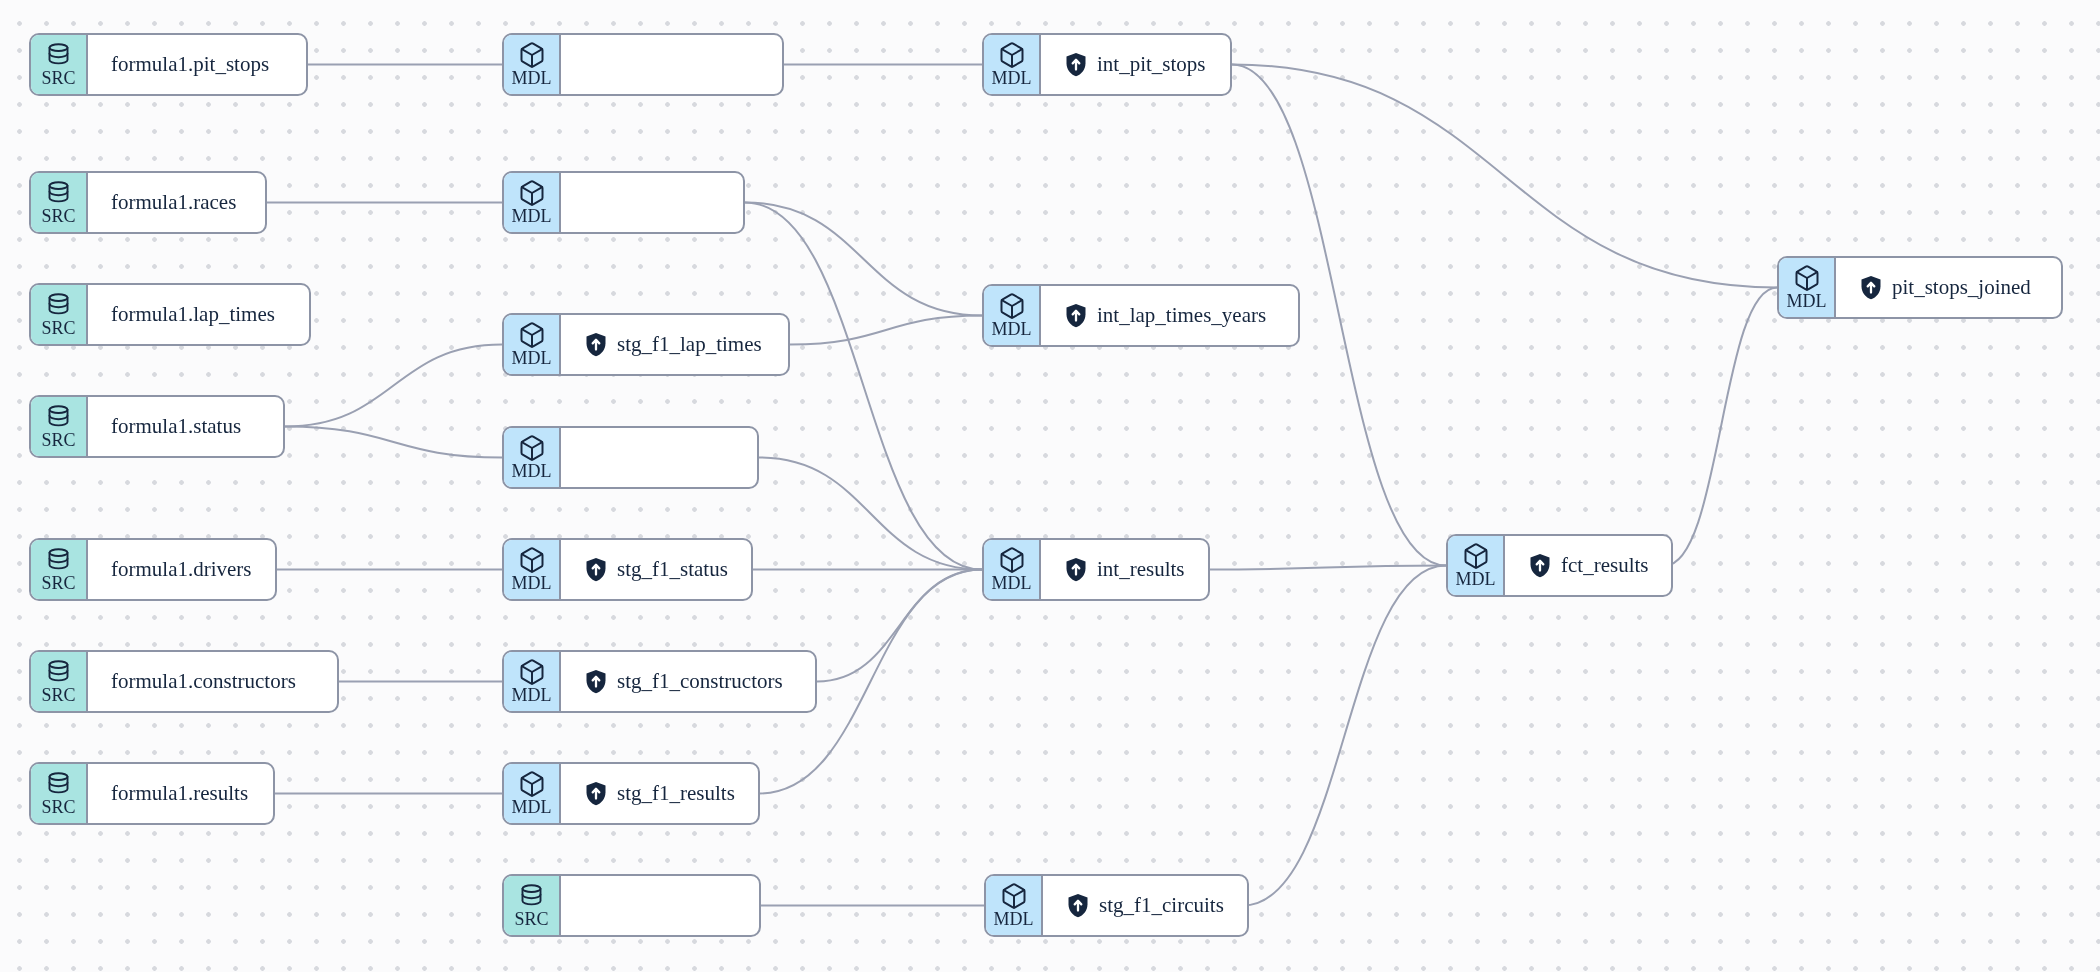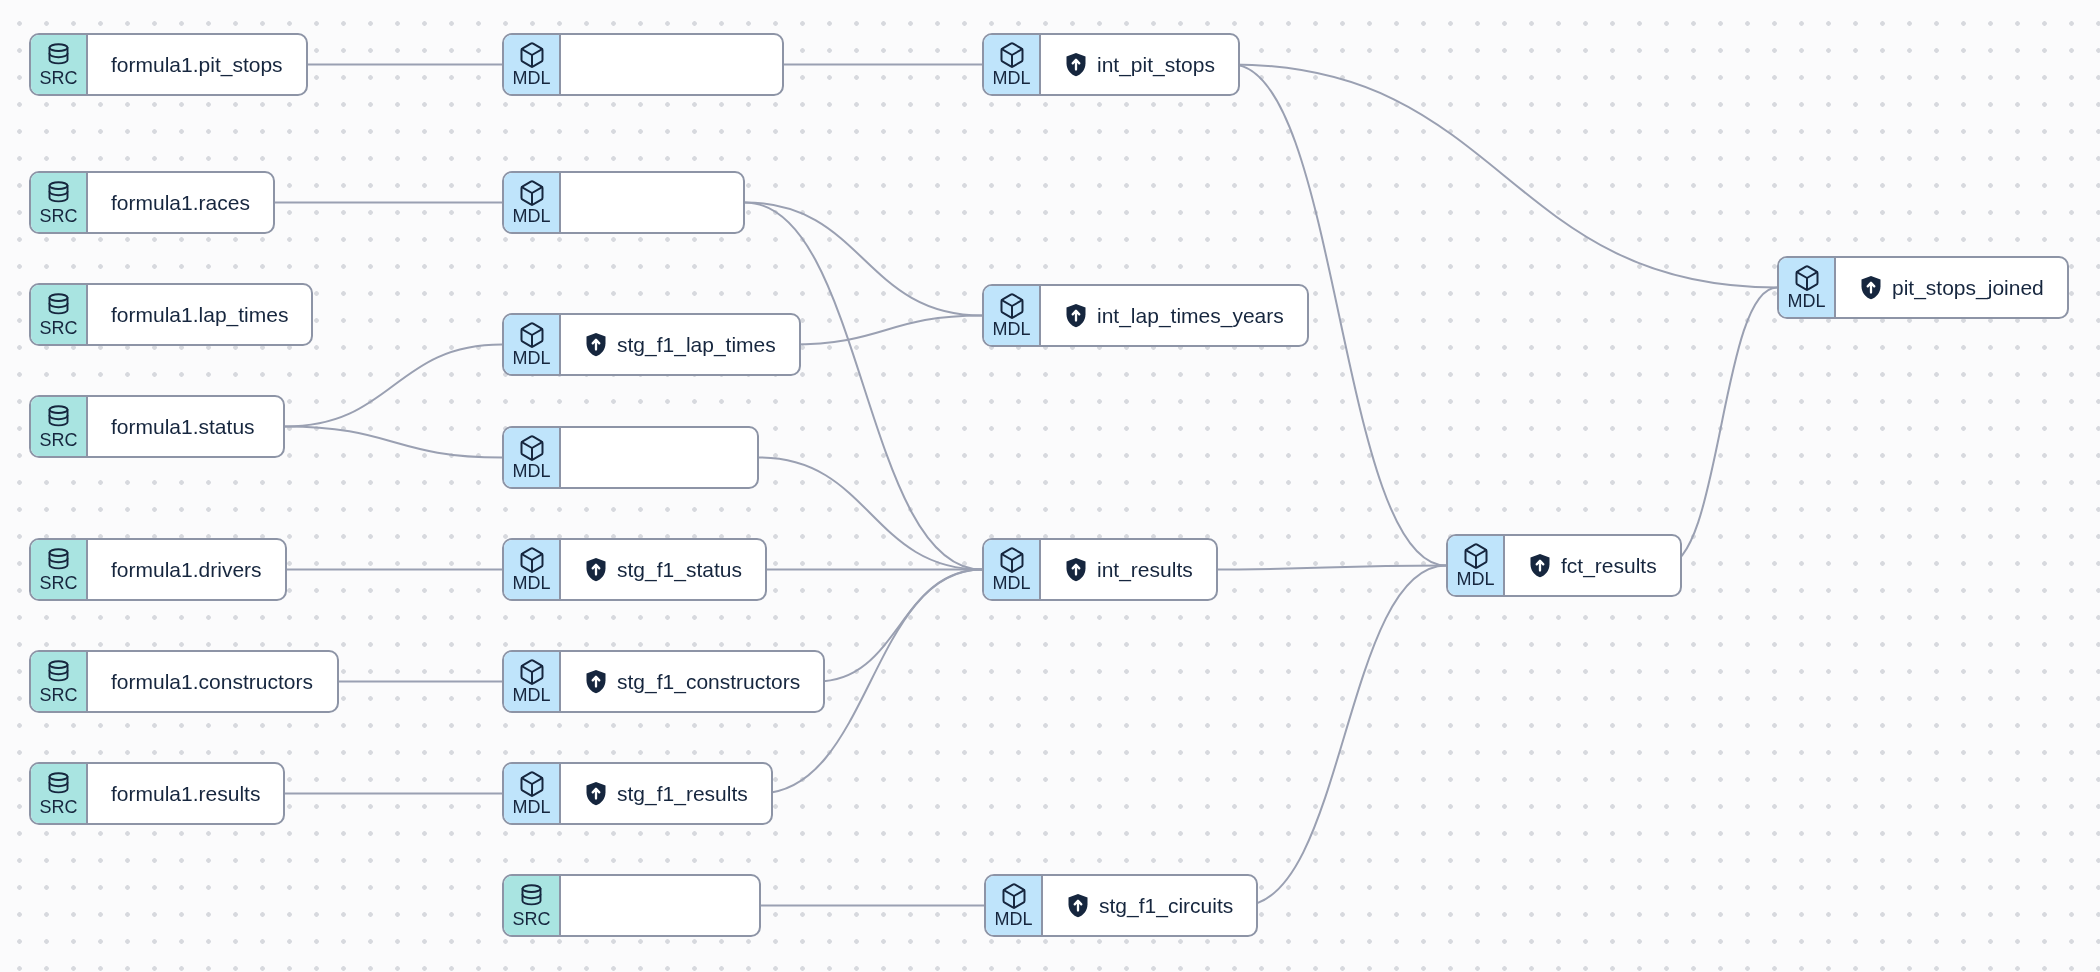--- a/index.html
+++ b/index.html
@@ -35,20 +35,21 @@
     z-index: 2;
     display: flex;
     align-items: stretch;
     height: 63px;
     width: max-content;
     box-sizing: border-box;
     background: #ffffff;
     border: 2px solid #8d94a6;
     border-radius: 10px;
     cursor: pointer;
+    font-family: Liberation Serif, serif;
   }
   .node-icon-section {
     width: 57px;
     flex: 0 0 57px;
     display: flex;
     flex-direction: column;
     align-items: center;
     justify-content: center;
     gap: 0px;
     border-right: 2px solid #8d94a6;

